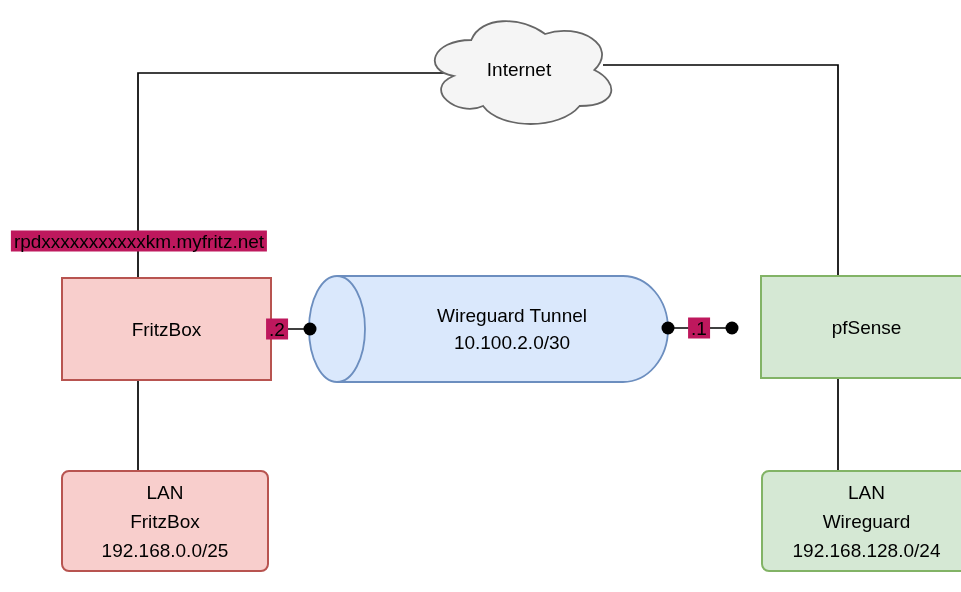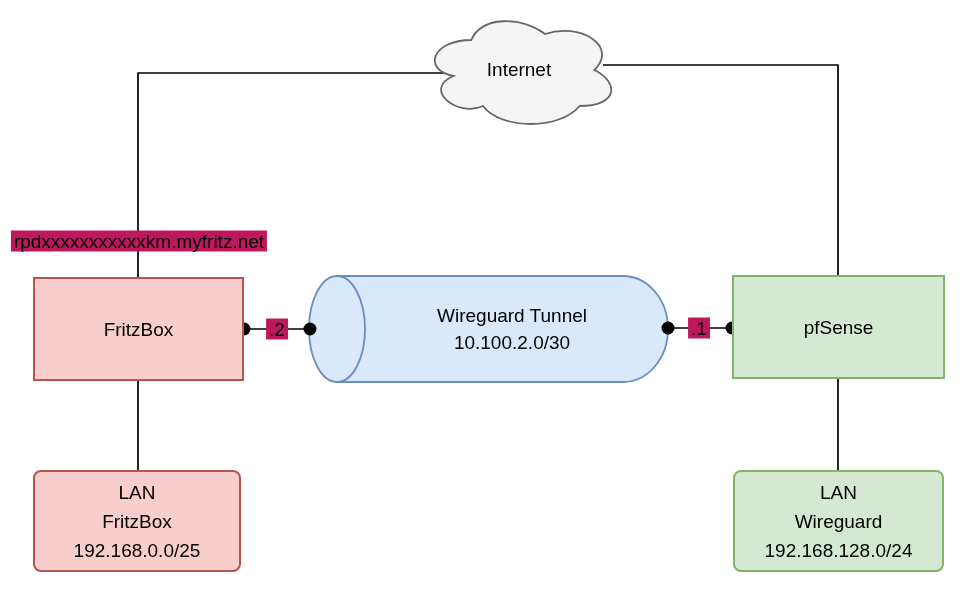--- a/index.html
+++ b/index.html
@@ -61,20 +61,21 @@
   .node {
     position: absolute;
     box-sizing: border-box;
     display: flex;
     flex-direction: column;
     align-items: center;
     justify-content: center;
     text-align: center;
     font-size: 19px;
     line-height: 29px;
+    margin-left: 28px;
   }
   .node.red {
     background: var(--red-fill);
     border: 2px solid var(--red-stroke);
   }
   .node.green {
     background: var(--green-fill);
     border: 2px solid var(--green-stroke);
   }
   .node.rounded {

